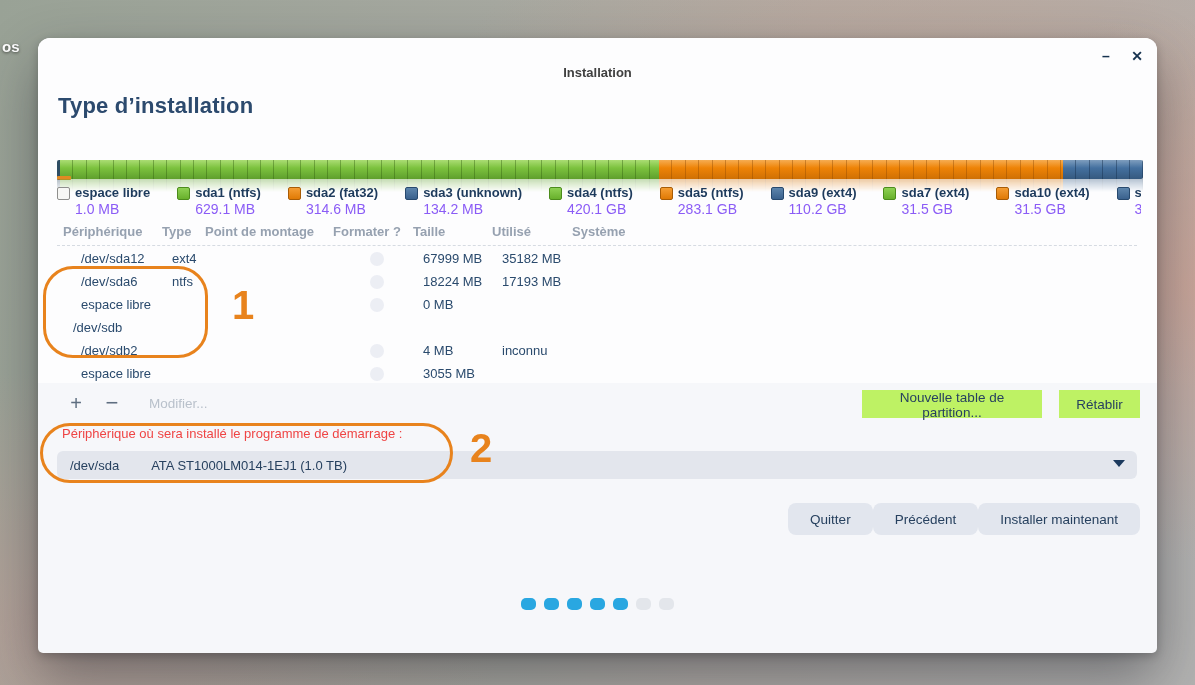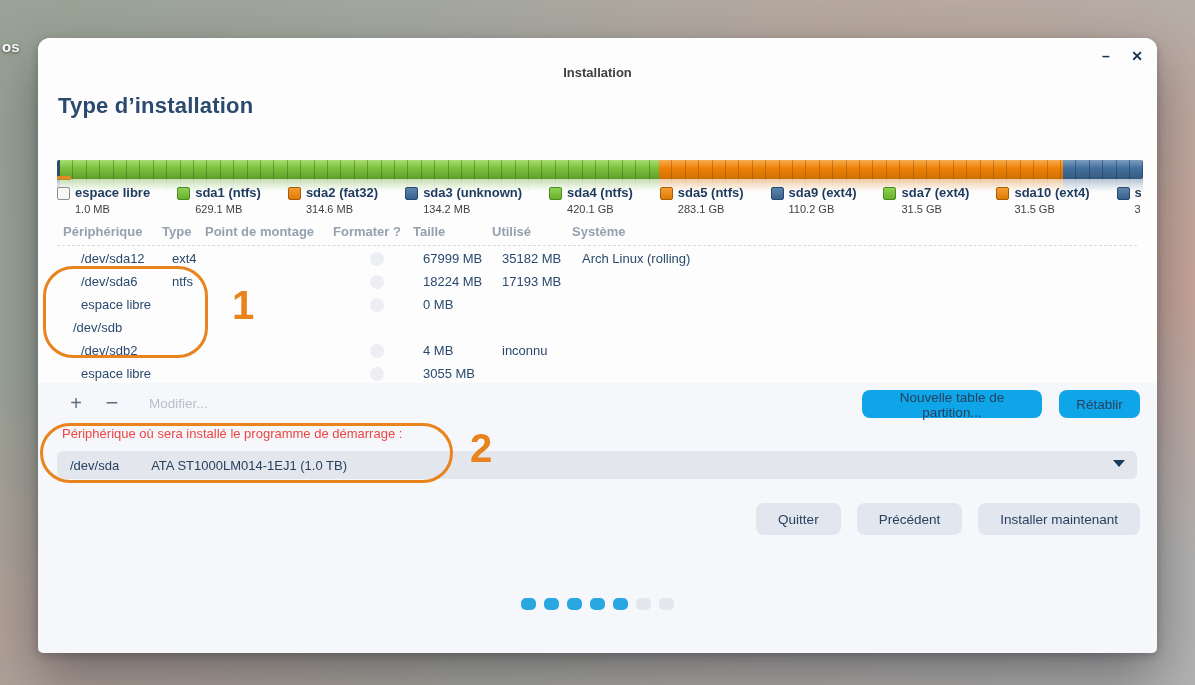--- a/index.html
+++ b/index.html
@@ -84,21 +84,21 @@
   .leg-item { flex:0 0 auto; position:relative; padding-left:18px; }
   .sw {
     position:absolute; left:0; top:3px; width:13px; height:13px;
     border:1px solid #888; border-radius:2px;
   }
   .sw-free   { background:#f7f7f5; border-color:#8f8f8d; }
   .sw-green  { background:linear-gradient(#8ed153,#68b02c); border-color:#4c8c1c; }
   .sw-orange { background:linear-gradient(#f59d33,#e07a05); border-color:#a85c06; }
   .sw-blue   { background:linear-gradient(#5d85ac,#3a618d); border-color:#27496e; }
   .leg-label { font-size:13px; font-weight:bold; color:#1d3a5c; line-height:18px; }
-  .leg-size  { font-size:11px; color:#404040; line-height:15px; }
+  .leg-size  { font-size:14px; color:#8b5cf6; line-height:15px; }
   
   .tgrid { display:grid; grid-template-columns:99px 43px 128px 80px 79px 80px 1fr; padding-left:6px; }
   .thead { position:absolute; left:19px; top:186px; width:1080px; height:20px; }
   .hcell { font-size:13px; font-weight:600; color:#96a1b0; }
   .tsep {
     position:absolute; left:19px; top:207px; width:1080px; height:0;
     border-top:1px dashed #d6dbe2;
   }
   .tbody { position:absolute; left:29px; top:209px; width:1080px; }
   .trow { height:23px; align-items:center; }
@@ -111,21 +111,21 @@
   
   .tool { position:absolute; font-size:20px; color:#5e6e80; top:352px; width:20px; height:28px;
     text-align:center; line-height:26px; cursor:default; }
   .tool-add { left:28px; }
   .tool-remove { left:64px; font-size:22px; }
   .tool-modify {
     position:absolute; left:111px; top:352px; height:28px; line-height:28px;
     font-size:13.5px; color:#b9c1cb; cursor:default;
   }
   .btn {
-    position:absolute; height:28px; background:#0ea5e9; border:none; border-radius:8px;
+    position:absolute; height:28px; background:#bef264; border:none; border-radius:0;
     font-family:inherit; font-size:13.5px; color:#27415f; padding:0 16px; cursor:default;
   }
   .btn-newtable { right:115px; top:352px; width:180px; }
   .btn-revert   { right:17px;  top:352px; width:81px; }
   
   .boot-label {
     position:absolute; left:24px; top:388px; font-size:13px; color:#ef4444;
   }
   .dropdown {
     position:absolute; left:19px; top:413px; width:1080px; height:28px;
@@ -134,21 +134,21 @@
   }
   .dd-device { font-size:13px; color:#27415f; }
   .dd-model  { font-size:13px; color:#27415f; }
   .dd-arrow {
     position:absolute; right:12px; top:9px; width:0; height:0;
     border-left:6px solid transparent; border-right:6px solid transparent;
     border-top:7px solid #1c3a5e;
   }
   
   .footer {
-    position:absolute; right:17px; top:465px; height:32px; display:flex; gap:16px;
+    position:absolute; right:17px; top:465px; height:32px; display:flex; gap:0;
   }
   .fbtn {
     height:32px; background:#e2e6ee; border:none; border-radius:8px;
     font-family:inherit; font-size:13.5px; color:#27415f; padding:0 22px; cursor:default;
   }
   
   .dots {
     position:absolute; left:0; right:0; top:560px; display:flex; gap:8px; justify-content:center;
   }
   .dot { width:15px; height:12px; border-radius:5px; }
@@ -271,21 +271,20 @@
     </div>
   <div class="tsep"></div>
   <div class="tbody" id="tbody">
   <div class="trow tgrid">
     <div class="c c-dev indent">/dev/sda12</div>
     <div class="c c-type">ext4</div>
     <div class="c c-mount"></div>
     <div class="c c-fmt"><span class="fmt-circle"></span></div>
     <div class="c c-size">67999 MB</div>
     <div class="c c-used">35182 MB</div>
-    <div class="c c-sys">Arch Linux (rolling)</div>
   </div>
 
   <div class="trow tgrid">
     <div class="c c-dev indent">/dev/sda6</div>
     <div class="c c-type">ntfs</div>
     <div class="c c-mount"></div>
     <div class="c c-fmt"><span class="fmt-circle"></span></div>
     <div class="c c-size">18224 MB</div>
     <div class="c c-used">17193 MB</div>
     <div class="c c-sys"></div>

